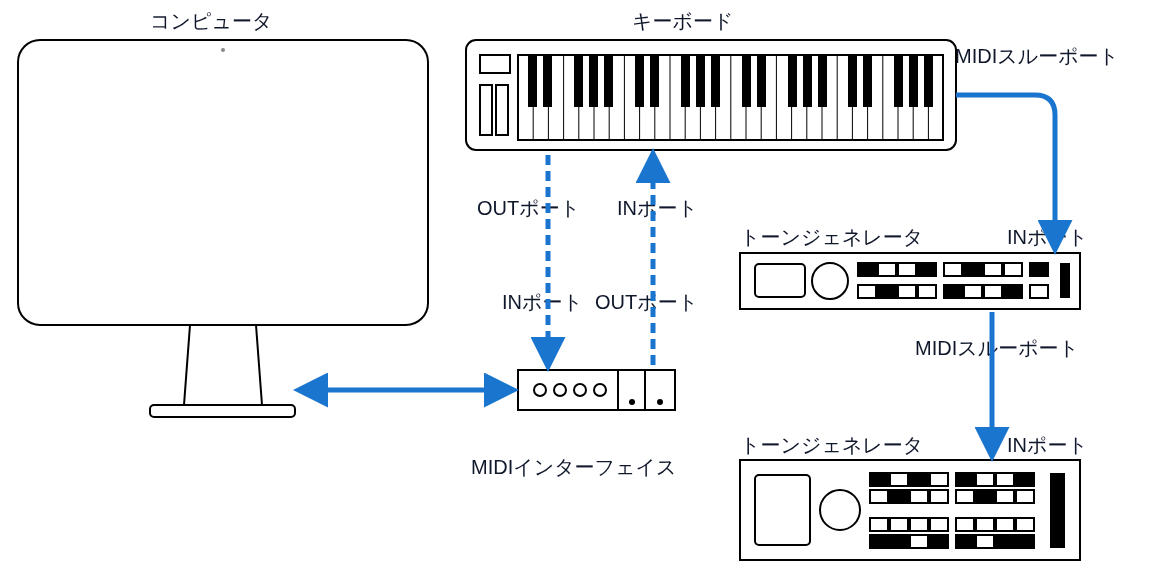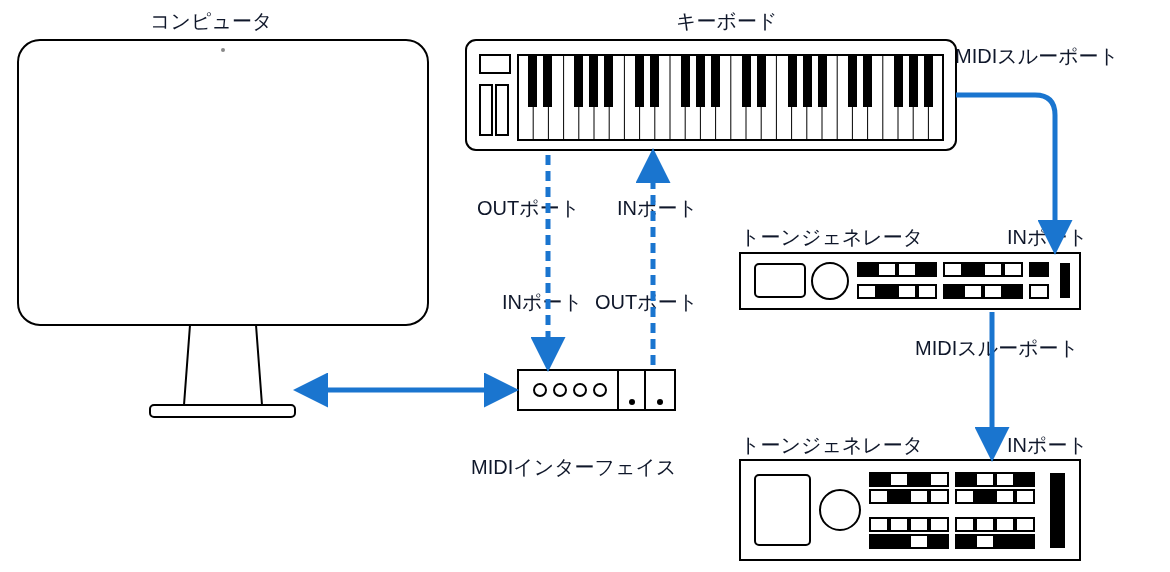--- a/index.html
+++ b/index.html
@@ -4,21 +4,21 @@
 <style>
   * { box-sizing: border-box; margin: 0; padding: 0; }
   body { width: 1170px; height: 572px; position: relative; font-family: sans-serif; background: #fff; }
   .label { position: absolute; font-size: 20px; color: #0f172a; white-space: nowrap; }
   svg { position: absolute; top: 0; left: 0; }
 </style>
 </head>
 <body>
 
 <div class="label" style="left:150px; top:8px;">コンピュータ</div>
-<div class="label" style="left:676px; top:8px;">キーボード</div>
+<div class="label" style="left:632px; top:8px;">キーボード</div>
 <div class="label" style="left:955px; top:43px;">MIDIスルーポート</div>
 <div class="label" style="left:477px; top:195px;">OUTポート</div>
 <div class="label" style="left:617px; top:195px;">INポート</div>
 <div class="label" style="left:740px; top:224px;">トーンジェネレータ</div>
 <div class="label" style="left:1007px; top:224px;">INポート</div>
 <div class="label" style="left:502px; top:289px;">INポート</div>
 <div class="label" style="left:595px; top:289px;">OUTポート</div>
 <div class="label" style="left:915px; top:335px;">MIDIスルーポート</div>
 <div class="label" style="left:471px; top:435px;margin-top:19px;">MIDIインターフェイス</div>
 <div class="label" style="left:740px; top:432px;">トーンジェネレータ</div>

